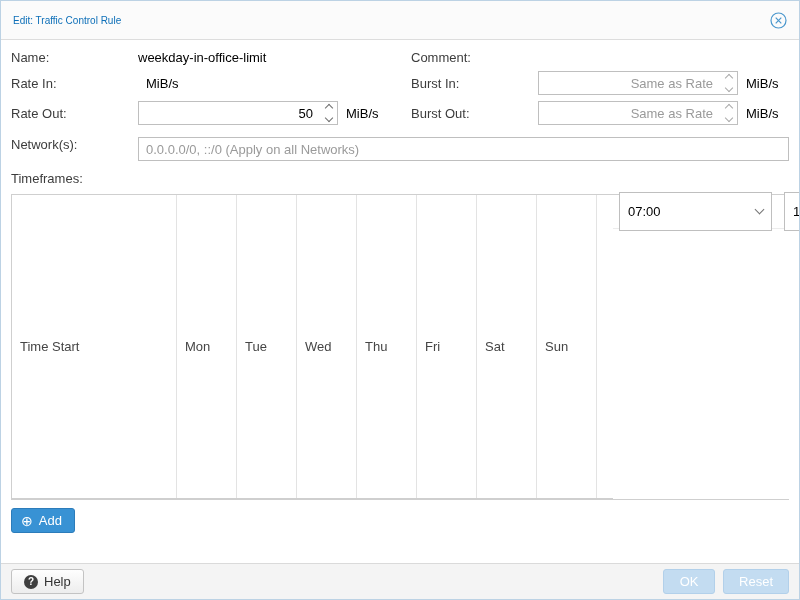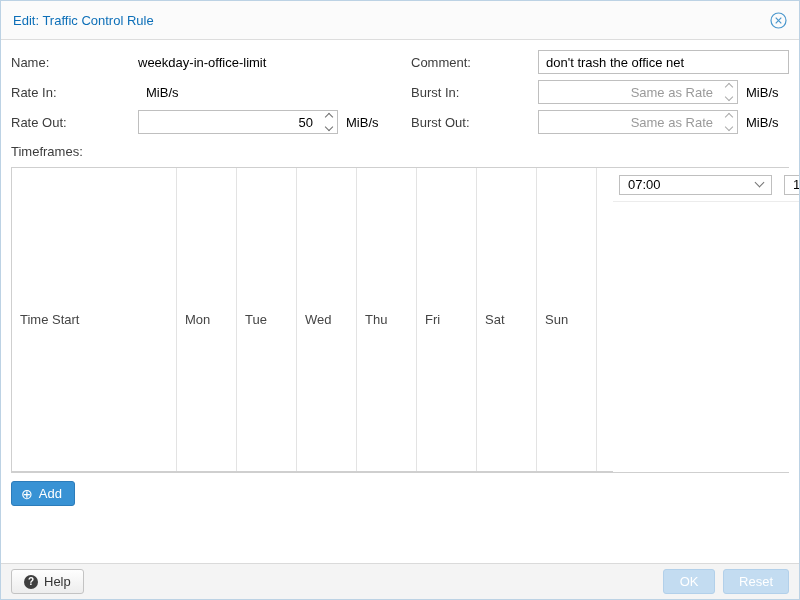--- a/index.html
+++ b/index.html
@@ -16,21 +16,21 @@
     border: 1px solid #bcd2e4;
     display: flex; flex-direction: column;
   }
   .hdr {
     flex: 0 0 39px;
     display: flex; align-items: center;
     padding: 0 12px;
     background: #fbfbfb;
     border-bottom: 1px solid #dddddd;
   }
-  .title { color: #0d6fb8; font-size: 13px; }
+  .title { color: #0d6fb8; font-size: 10px; }
   .close { margin-left: auto; background: none; border: none; padding: 0; cursor: pointer; display: flex; }
   .body { flex: 1; padding: 10px; overflow: hidden; }
   .frow { display: flex; margin-bottom: 6px; }
   .frow.gap { margin-top: 12px; }
   .half { display: flex; align-items: center; }
   .half.l { flex: 0 0 400px; width: 400px; }
   .half.r { flex: 1; }
   .lab { flex: 0 0 127px; width: 127px; color: #3c3c3c; }
   input[type=text] {
     height: 24px; border: 1px solid #bfbfbf;
@@ -58,21 +58,21 @@
   .thead { display: flex; flex: 0 0 29px; border-bottom: 1px solid #cfcfcf; background: #fff; }
   .th { display: flex; align-items: center; padding: 0 8px; color: #454545; border-right: 1px solid #e3e3e3; }
   .c1 { width: 165px; flex: 0 0 165px; }
   .c2 { width: 150px; flex: 0 0 150px; }
   .cday { width: 60px; flex: 0 0 60px; }
   .clast { flex: 1; border-right: none; }
   .tbody { flex: 1; background: #fff; }
   .trow { display: flex; align-items: center; height: 34px; border-bottom: 1px solid #ececec; }
   .td { padding: 0 6px; display: flex; align-items: center; }
   .combo {
-    flex: 1; height: 20px; border: 1px solid #bfbfbf; background: #fff;
+    flex: 1; height: 39px; border: 1px solid #bfbfbf; background: #fff;
     display: flex; align-items: center; justify-content: space-between;
     padding: 0 8px; color: #000; cursor: pointer;
   }
   .chev {
     width: 7px; height: 7px;
     border-right: 1.4px solid #757575; border-bottom: 1.4px solid #757575;
     transform: rotate(45deg); margin-top: -4px; flex: 0 0 auto;
   }
   .cb {
     width: 15px; height: 15px; border: 1px solid #b1b1b1; background: #fff;
@@ -129,21 +129,20 @@
 
   <div class="body">
 
     <div class="frow">
       <div class="half l">
         <span class="lab">Name:</span>
         <span class="plain">weekday-in-office-limit</span>
       </div>
       <div class="half r">
         <span class="lab">Comment:</span>
-        <input class="full" type="text" value="don't trash the office net" style="">
       </div>
     </div>
 
     <div class="frow">
       <div class="half l">
         <span class="lab">Rate In:</span>
         <span class="unit">MiB/s</span>
       </div>
       <div class="half r">
         <span class="lab">Burst In:</span>
@@ -176,20 +175,24 @@
           <input type="text" placeholder="Same as Rate" style="">
           <span class="spin">
             <span class="arr up"></span>
             <span class="arr dn"></span>
           </span>
         </span>
         <span class="unit">MiB/s</span>
       </div>
     </div>
 
+    <div class="frow gap">
+      <span class="lab">Network(s):</span>
+      <input class="full" type="text" placeholder="0.0.0.0/0, ::/0 (Apply on all Networks)" style="">
+    </div>
 
     <div class="sec-label">Timeframes:</div>
 
     <div class="tf">
       <div class="thead">
         <div class="th c1">Time Start</div>
         <div class="th cday">Mon</div>
         <div class="th cday">Tue</div>
         <div class="th cday">Wed</div>
         <div class="th cday">Thu</div>

